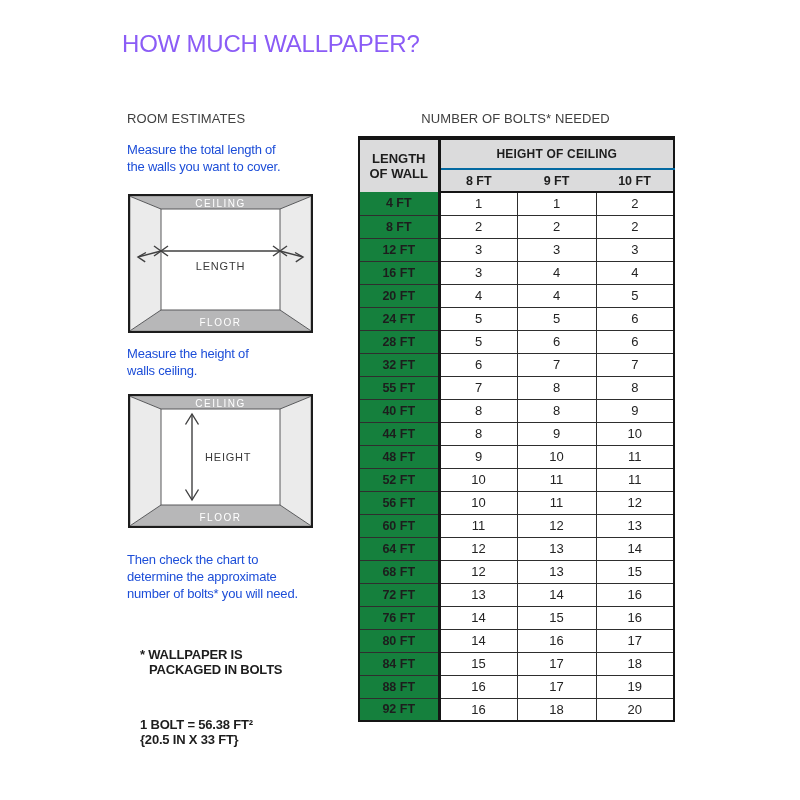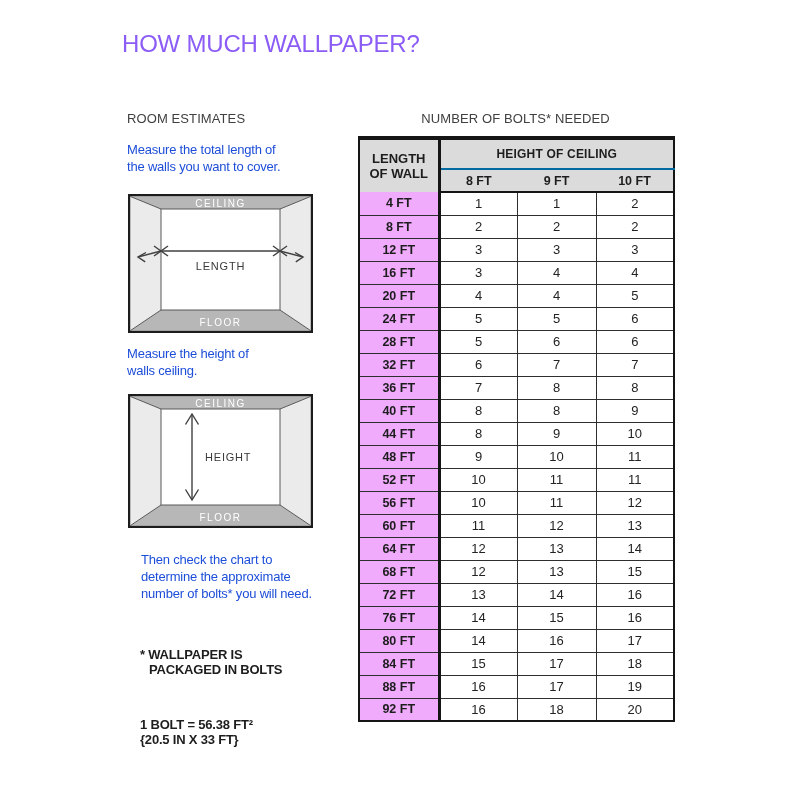--- a/index.html
+++ b/index.html
@@ -32,21 +32,21 @@
   #table-heading { left: 358px; top: 111px; width: 315px; text-align: center; }
 
   .body-text {
     position: absolute; margin: 0;
     font-size: 13px; line-height: 17px;
     color: #1d4ed8; letter-spacing: -0.2px;
     white-space: nowrap;
   }
   #step1 { left: 127px; top: 141px; }
   #step2 { left: 127px; top: 345px; }
-  #step3 { left: 141px; top: 551px; }
+  #step3 { left: 127px; top: 551px; }
 
   .note-text {
     position: absolute; margin: 13px;
     font-size: 13px; font-weight: bold; line-height: 15px;
     color: #1d1d1d; letter-spacing: -0.2px;
     white-space: nowrap;
   }
   #packaging-note { left: 127px; top: 634px; }
   #packaging-note .indent { display: inline-block; margin-left: 9px; }
   #bolt-spec { left: 127px; top: 704px; }
@@ -86,21 +86,21 @@
     border-bottom: 2px solid #0369a1;
     font-size: 12px; font-weight: bold; letter-spacing: 0.2px;
   }
   tr.sub-row { height: 23px; }
   tr.sub-row th {
     border-bottom: 2px solid #151515;
     font-size: 12.5px; font-weight: bold;
   }
   tbody tr { height: 23px; }
   tbody th {
-    background: #f0abfc;
+    background: #15803d;
     border-right: 3.5px solid #151515;
     border-bottom: 1.5px solid #2e2e2e;
     font-size: 12.5px; font-weight: bold; color: #1d1d1d;
   }
   tbody td {
     background: #ffffff;
     border-bottom: 1.5px solid #2e2e2e;
     border-left: 1.5px solid #2e2e2e;
     font-size: 13px; font-weight: normal; color: #232323;
   }
@@ -240,21 +240,21 @@
           <td>6</td>
           <td>6</td>
         </tr>
         <tr>
           <th>32 FT</th>
           <td>6</td>
           <td>7</td>
           <td>7</td>
         </tr>
         <tr>
-          <th>36 FT</th>
+          <th>55 FT</th>
           <td>7</td>
           <td>8</td>
           <td>8</td>
         </tr>
         <tr>
           <th>40 FT</th>
           <td>8</td>
           <td>8</td>
           <td>9</td>
         </tr>

